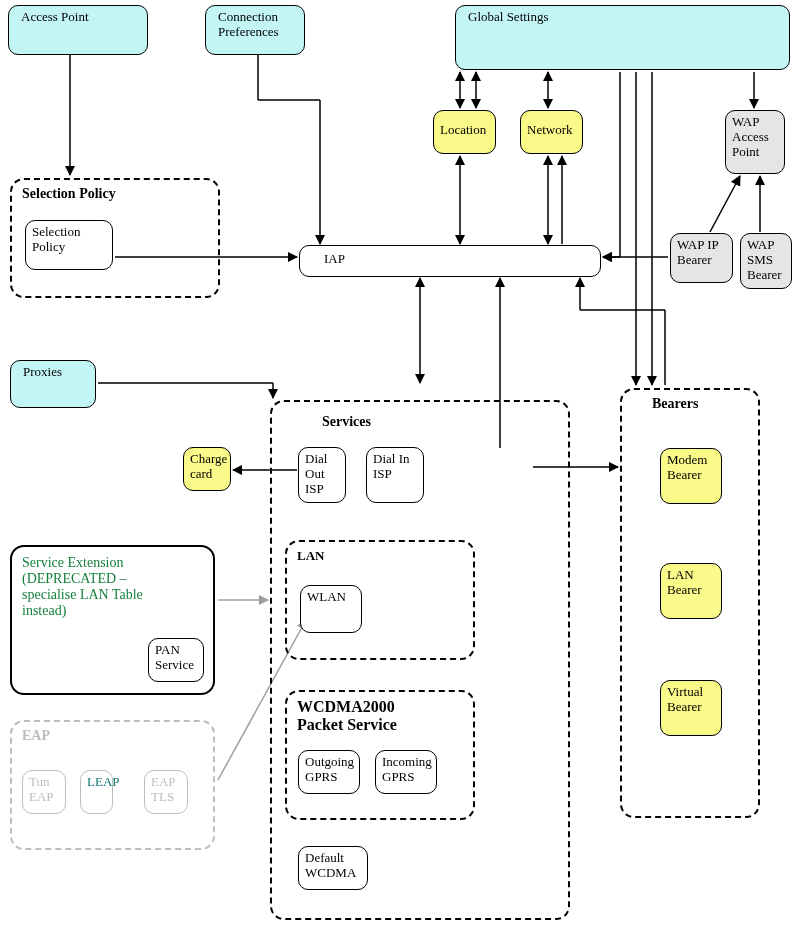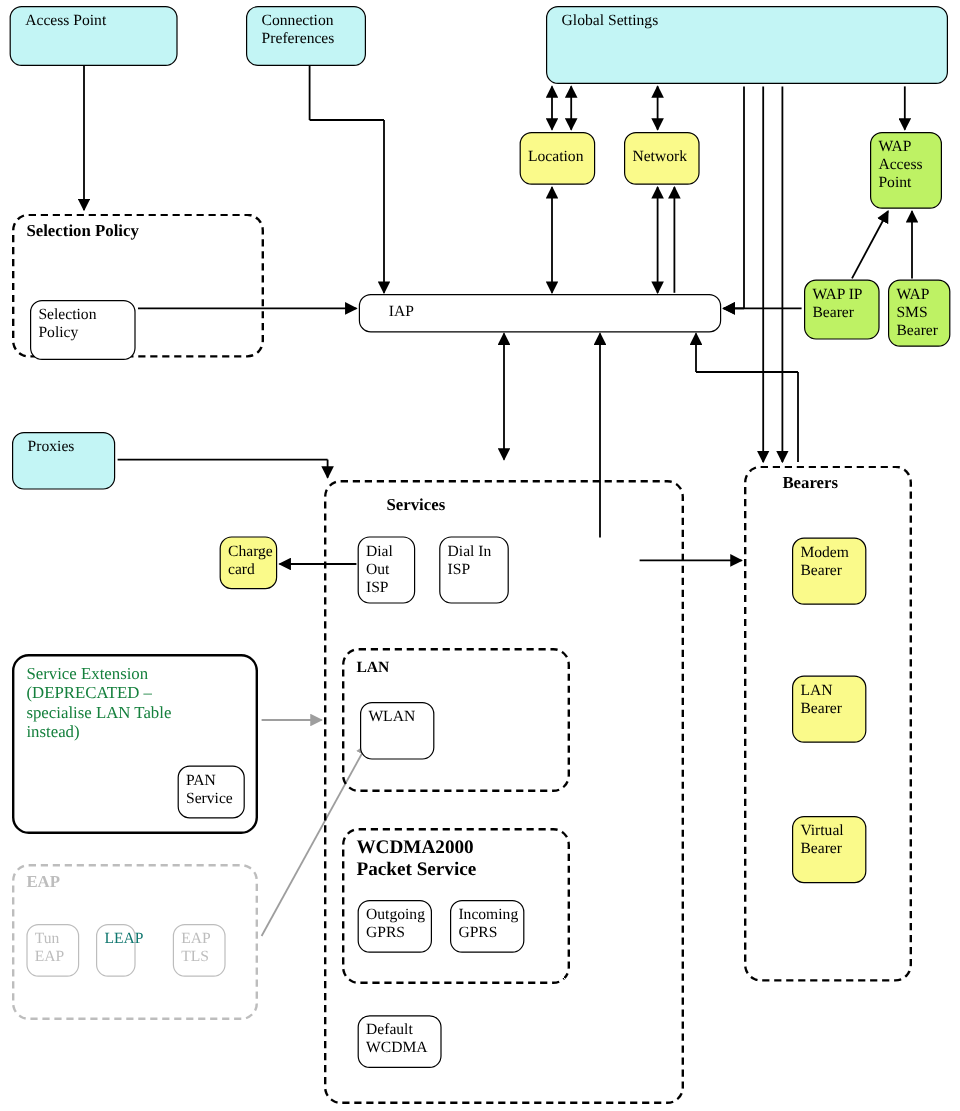--- a/index.html
+++ b/index.html
@@ -26,21 +26,21 @@
   .box {
     position: absolute;
     border: 1px solid #000;
     border-radius: 10px;
     box-sizing: border-box;
     padding: 4px 6px;
     line-height: 1.15;
   }
   .cyan   { background: #c3f5f5; padding-left: 12px; }
   .yellow { background: #fafa8a; }
-  .purple { background: #bef264; }
+  .purple { background: #e5e5e5; }
   .white  { background: #ffffff; }
   .group {
     position: absolute;
     border: 2px dashed #000;
     border-radius: 14px;
     box-sizing: border-box;
     padding: 6px 10px;
     background: transparent;
   }
   .group.faded {
@@ -138,21 +138,21 @@
 </div>
 <div class="box purple" style="left:725px; top:110px; width:60px; height:64px;">
   <span style="white-space: pre-line;">WAP
 Access
 Point</span>
 </div>
 
 <div class="group" style="left:10px; top:178px; width:210px; height:120px;">
   <div class="group-title">Selection Policy</div>
 </div>
-<div class="box white" style="left:25px; top:220px; width:88px; height:50px;margin-top:30px;">
+<div class="box white" style="left:25px; top:220px; width:88px; height:50px;">
   <span style="white-space: pre-line;">Selection
 Policy</span>
 </div>
 
 <div class="box white" style="left:299px; top:245px; width:302px; height:32px; padding-top:6px;padding-left:24px;">
   <span>IAP</span>
 </div>
 
 <div class="box purple" style="left:670px; top:233px; width:63px; height:50px;">
   <span style="white-space: pre-line;">WAP IP

